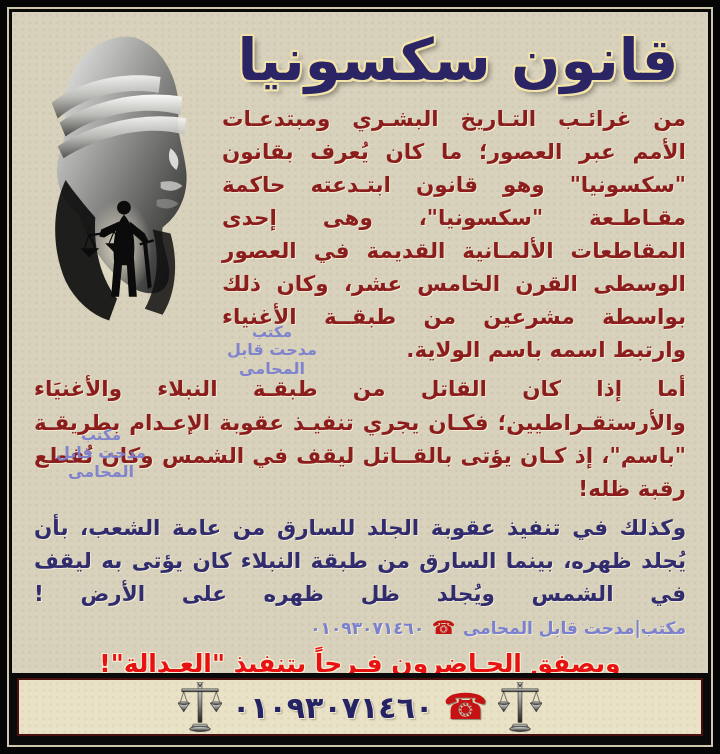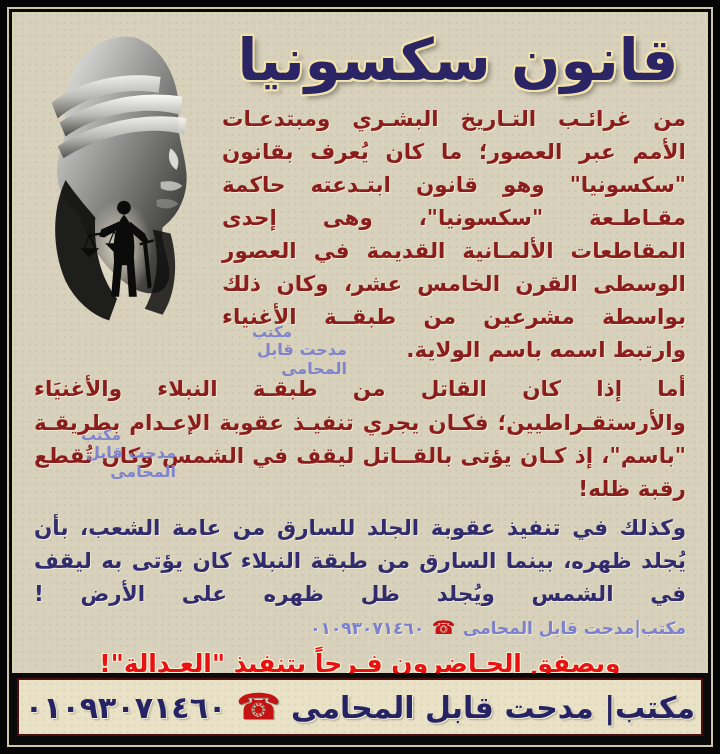--- a/index.html
+++ b/index.html
@@ -23,21 +23,21 @@
   .navy{color:#312c6e;}
   .clear{clear:left;}
   .inline-contact{color:#7b80cf;font-size:17px;white-space:nowrap;}
   .inline-phone{color:#c51212;font-size:19px;text-shadow:none;}
   .highlight{margin:2px 0 0;text-align:center;}
   .highlight span{display:inline-block;color:#e81212;font-weight:bold;font-size:25px;letter-spacing:1px;
     border-bottom:3px solid #e81212;padding:0 6px 2px;
     text-shadow:1px 1px 0 #f6efd6,-1px -1px 0 #f6efd6,1px -1px 0 #f6efd6,-1px 1px 0 #f6efd6;}
   .wm{position:absolute;color:#7b80cf;font-weight:bold;text-align:center;line-height:1.15;opacity:.95;margin-top:29px;}
   .wm .l1{font-size:15px;display:block;}
-  .wm .l2{font-size:16px;display:block;text-align:right;}
+  .wm .l2{font-size:16px;display:block;}
   .wm1{left:185px;top:283px;width:150px;}
   .wm2{left:14px;top:386px;width:150px;}
   .stamp{position:absolute;left:6px;top:468px;opacity:.55;pointer-events:none;}
   .footer-wrap{position:absolute;left:0;right:0;bottom:0;background:#0a0a0a;padding:5px 5px 6px;}
   .footer-band{background:#eae2c6;border:2px solid #4a0f0f;height:54px;display:flex;direction:rtl;
     align-items:center;justify-content:center;gap:10px;
     background-image:radial-gradient(rgba(110,100,70,.07) 1px,transparent 1.6px);background-size:7px 7px;}
   .footer-office,.footer-number{color:#262364;font-weight:bold;font-size:30px;white-space:nowrap;
     text-shadow:1px 1px 0 rgba(255,250,230,.8),2px 2px 2px rgba(0,0,0,.25);}
   .footer-phone{color:#c51212;font-size:36px;line-height:1;text-shadow:1px 1px 1px rgba(0,0,0,.4);}
@@ -141,21 +141,20 @@
            <path d="M6,10 L2,22 M6,10 L10,22" fill="none"></path>
            <path d="M0,22 L12,22 L6,31 Z"></path>
                 <ellipse cx="6" cy="22" rx="6" ry="1.4"></ellipse>
            <path d="M40,10 L36,22 M40,10 L44,22" fill="none"></path>
            <path d="M34,22 L46,22 L40,31 Z"></path>
                 <ellipse cx="40" cy="22" rx="6" ry="1.4"></ellipse>
            <path d="M16,44 L30,44 L32,48 L14,48 Z"></path>
                 <ellipse cx="23" cy="49" rx="11" ry="2.6"></ellipse>
          </g>
        </svg>
-       <span class="footer-office">مكتب| مدحت قابل المحامى</span>
        <span class="footer-phone">☎</span>
        <span class="footer-number">٠١٠٩٣٠٧١٤٦٠</span>
        <svg viewBox="0 0 46 52" width="44" height="50">
          <g fill="url(#sg1)" stroke="#1a1a1a" stroke-width=".6">
            <path d="M21,2 L25,2 L25,42 L21,42 Z"></path>
                 <path d="M4,7 L42,7 L42,10 L4,10 Z"></path>
            <path d="M20,0 L26,0 L23,5 Z"></path>
            <path d="M6,10 L2,22 M6,10 L10,22" fill="none"></path>
            <path d="M0,22 L12,22 L6,31 Z"></path>
                 <ellipse cx="6" cy="22" rx="6" ry="1.4"></ellipse>

